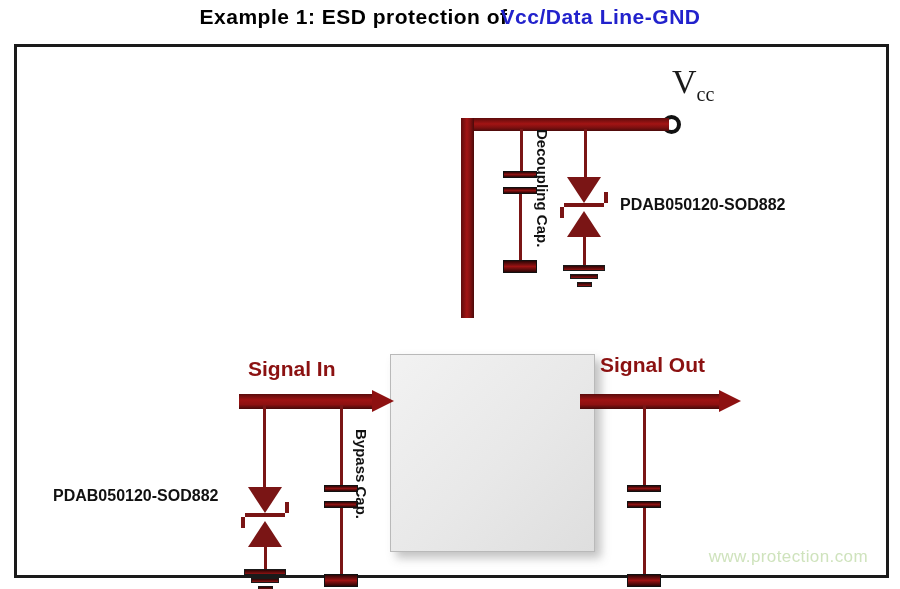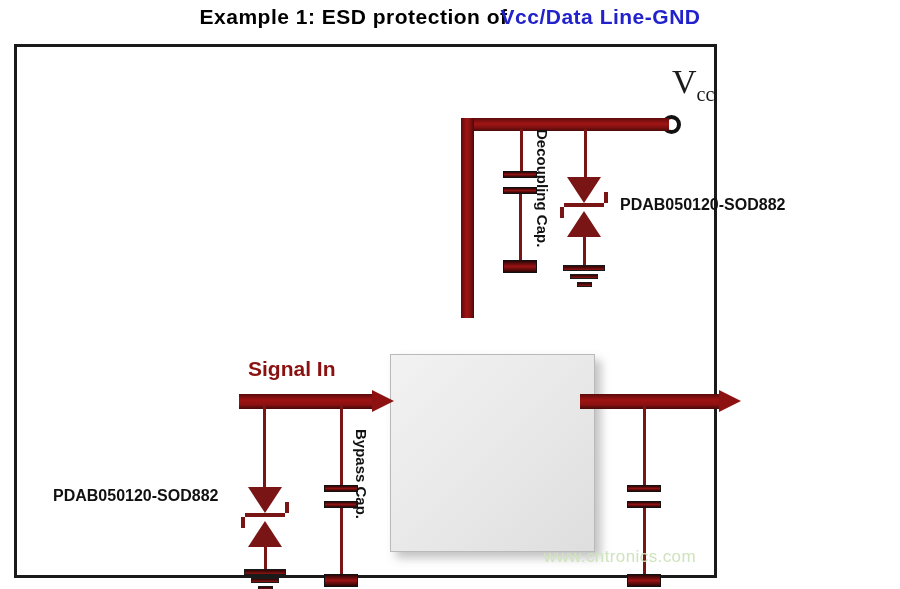--- a/index.html
+++ b/index.html
@@ -33,21 +33,21 @@
   }
   .t-black { color: #000000; }
   .t-blue  { color: #2222cc; }
   #title-part2 { margin-left: -7px; }
 
   
   #diagram-frame {
     position: absolute;
     left: 14px;
     top: 44px;
-    width: 703px;
+    width: 875px;
     height: 534px;
     border: 3px solid #1a1a1a;
     background: #ffffff;
     box-sizing: border-box;
     padding-left: 40px;
   }
 
   
   .thin-wire-v {
     position: absolute;
@@ -297,28 +297,29 @@
 
   <div class="thin-wire-v" style="left:323px; top:358px; height:82px;"></div>
   <div class="cap" style="left:307px; top:438px; width:34px; height:102px;">
     <div class="plate" style="top:0;"></div>
     <div class="plate" style="top:16px;"></div>
     <div class="lead" style="top:23px; height:66px;"></div>
     <div class="pad" style="top:89px;"></div>
   </div>
   <div class="lbl lbl-vert" style="left:353px; top:382px;">Bypass Cap.</div>
 
+  <div class="lbl lbl-signal" style="left:583px; top:306px;">Signal Out</div>
   <div class="sig-arrow" style="left:563px; top:343px; width:161px;">
     <div class="shaft" style="width:139px;"></div>
     <div class="head" style="left:139px;"></div>
   </div>
 
   <div class="thin-wire-v" style="left:626px; top:358px; height:82px;"></div>
   <div class="cap" style="left:610px; top:438px; width:34px; height:102px;">
     <div class="plate" style="top:0;"></div>
     <div class="plate" style="top:16px;"></div>
     <div class="lead" style="top:23px; height:66px;"></div>
     <div class="pad" style="top:89px;"></div>
   </div>
 
-  <div id="watermark">www.cntronics.com</div>
+  <div id="watermark">www.protection.com</div>
 
 </div>
 
 </body></html>

